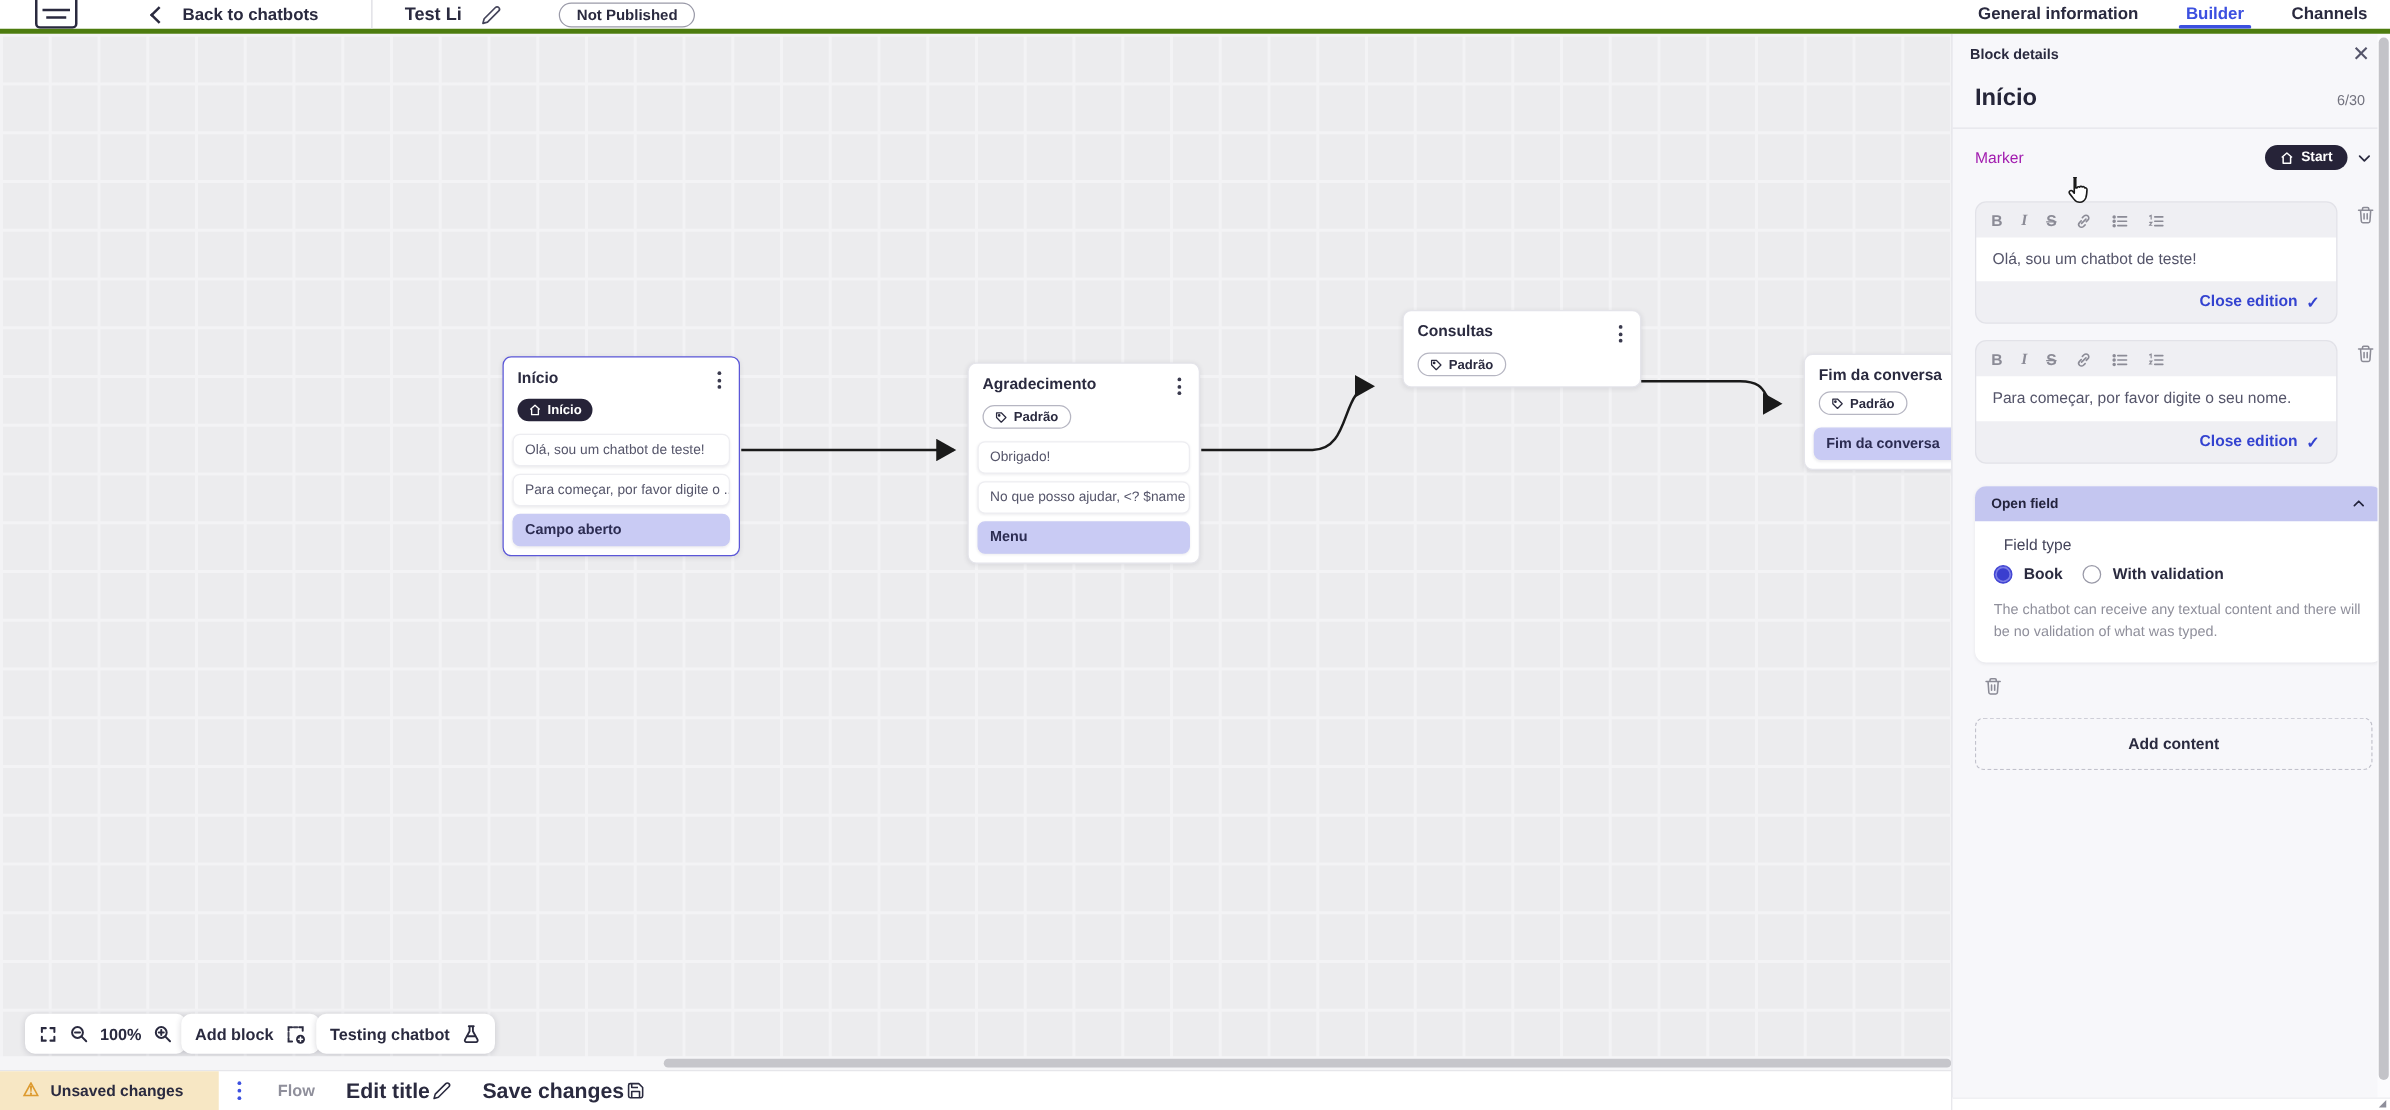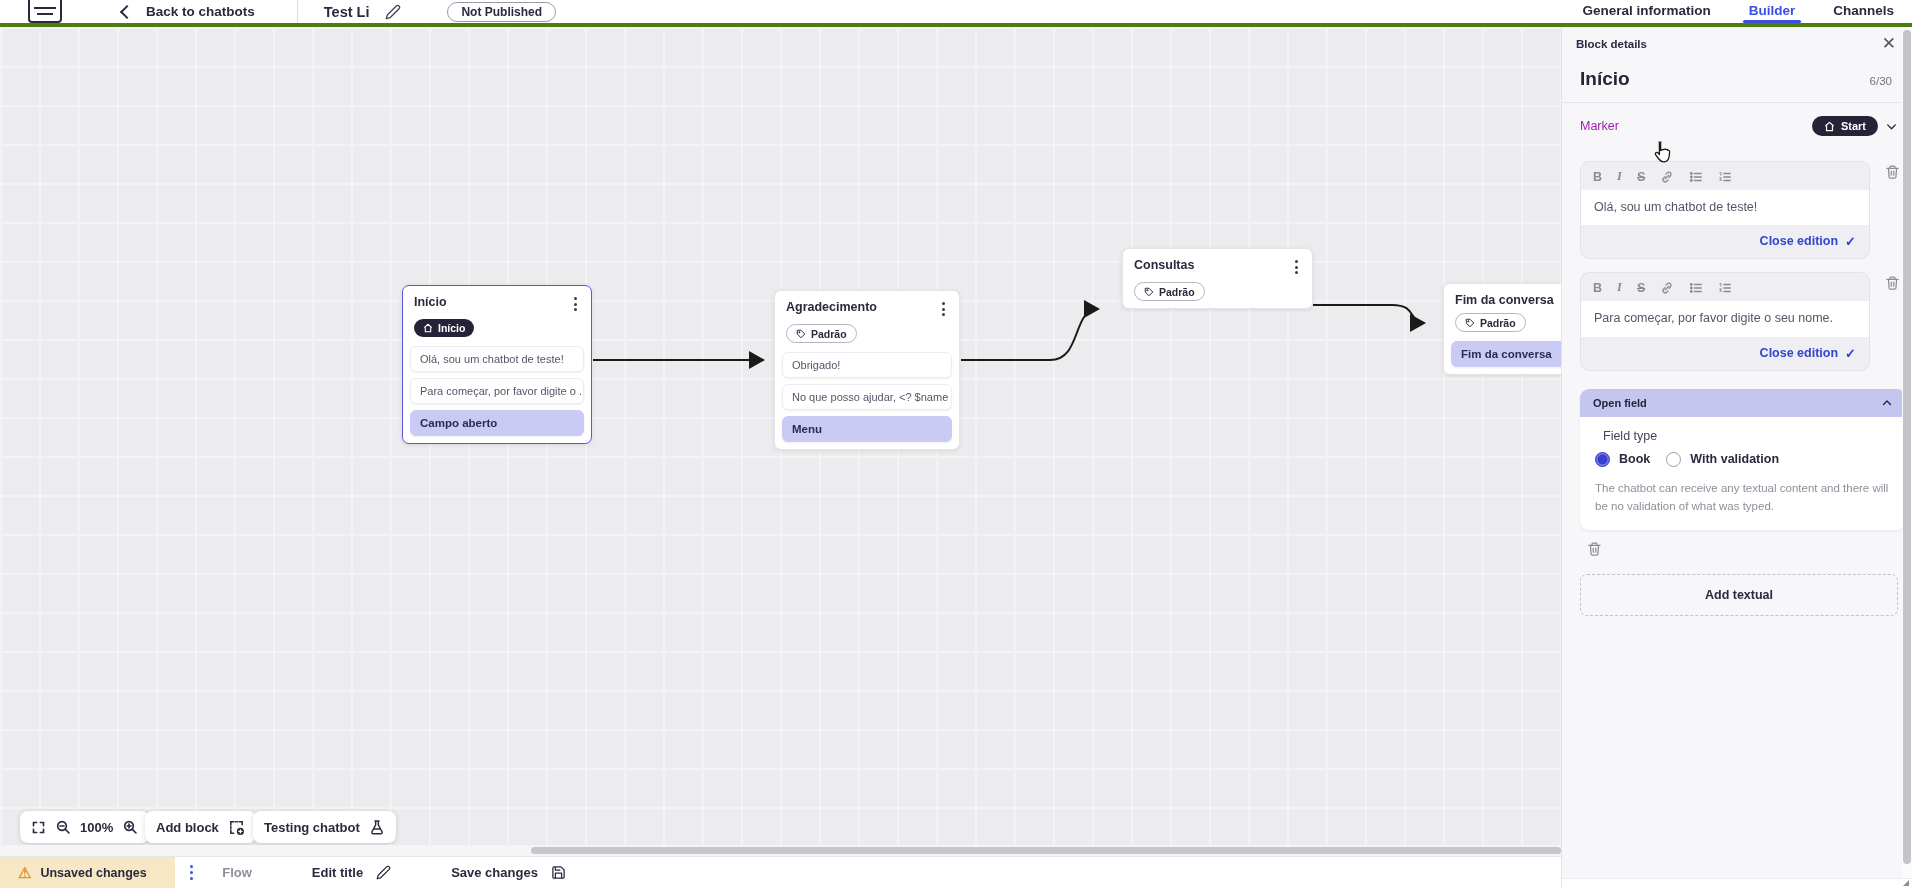--- a/index.html
+++ b/index.html
@@ -74,21 +74,21 @@
     border-radius:4px; cursor:grab; }
 
   
   .bottombar { height:32px; flex:0 0 32px; background:#fff; border-top:1px solid #e6e6ea;
     display:flex; align-items:center; }
   .unsaved { height:100%; display:flex; align-items:center; gap:9px; background:#f7e7c4;
     padding:0 28px 0 18px; font-size:12.5px; font-weight:700; }
   .warn-glyph { color:#dd9a2e; font-size:15px; line-height:1; }
   .bb-kebab { margin-left:12px; }
   .bb-flow { margin-left:26px; color:#8f8f9b; font-size:13px; font-weight:700; cursor:pointer; }
-  .bb-item { margin-left:60px; display:flex; align-items:center; gap:13px; font-size:13px;
+  .bb-item { margin-left:25px; display:flex; align-items:center; gap:2px; font-size:17px;
     font-weight:700; color:#2a2a3f; cursor:pointer; }
 
   
   .panel-col { width:351px; display:flex; flex-direction:column; background:#f7f7fa;
     border-left:1px solid #e2e2e8; position:relative; z-index:20; }
   .panel { flex:1; position:relative; padding-right:2px; overflow:hidden; }
   .panel-strip { height:10px; background:#fff; border-top:1px solid #ececf0; position:relative; }
   .corner-grip { position:absolute; right:3px; bottom:2px; width:0; height:0;
     border-left:6px solid transparent; border-bottom:6px solid #8f8f9b; }
   .vscroll-track { position:absolute; top:0; bottom:0; right:0; width:10px; background:#fbfbfd; }
@@ -492,21 +492,21 @@
             </div>
             <div class="trash-col">
               <span class="svgbtn">
                   <svg width="15" height="16" viewBox="0 0 24 24" fill="none" stroke="#8b8b96" stroke-width="2" stroke-linecap="round" stroke-linejoin="round">
                     <path d="M3 6h18M8 6V4a1.5 1.5 0 011.5-1.5h5A1.5 1.5 0 0116 4v2M5.5 6l1 14a2 2 0 002 1.8h7a2 2 0 002-1.8l1-14M10 10.5v6.5M14 10.5v6.5"></path>
                   </svg>
                 </span>
             </div>
           </div>
 
-          <button class="add-content">Add textual</button>
+          <button class="add-content">Add content</button>
         </div>
 
         <div class="vscroll-track">
           <div class="vscroll-thumb"></div>
         </div>
       </div>
       <div class="panel-strip">
         <span class="corner-grip"></span>
       </div>
     </aside>

